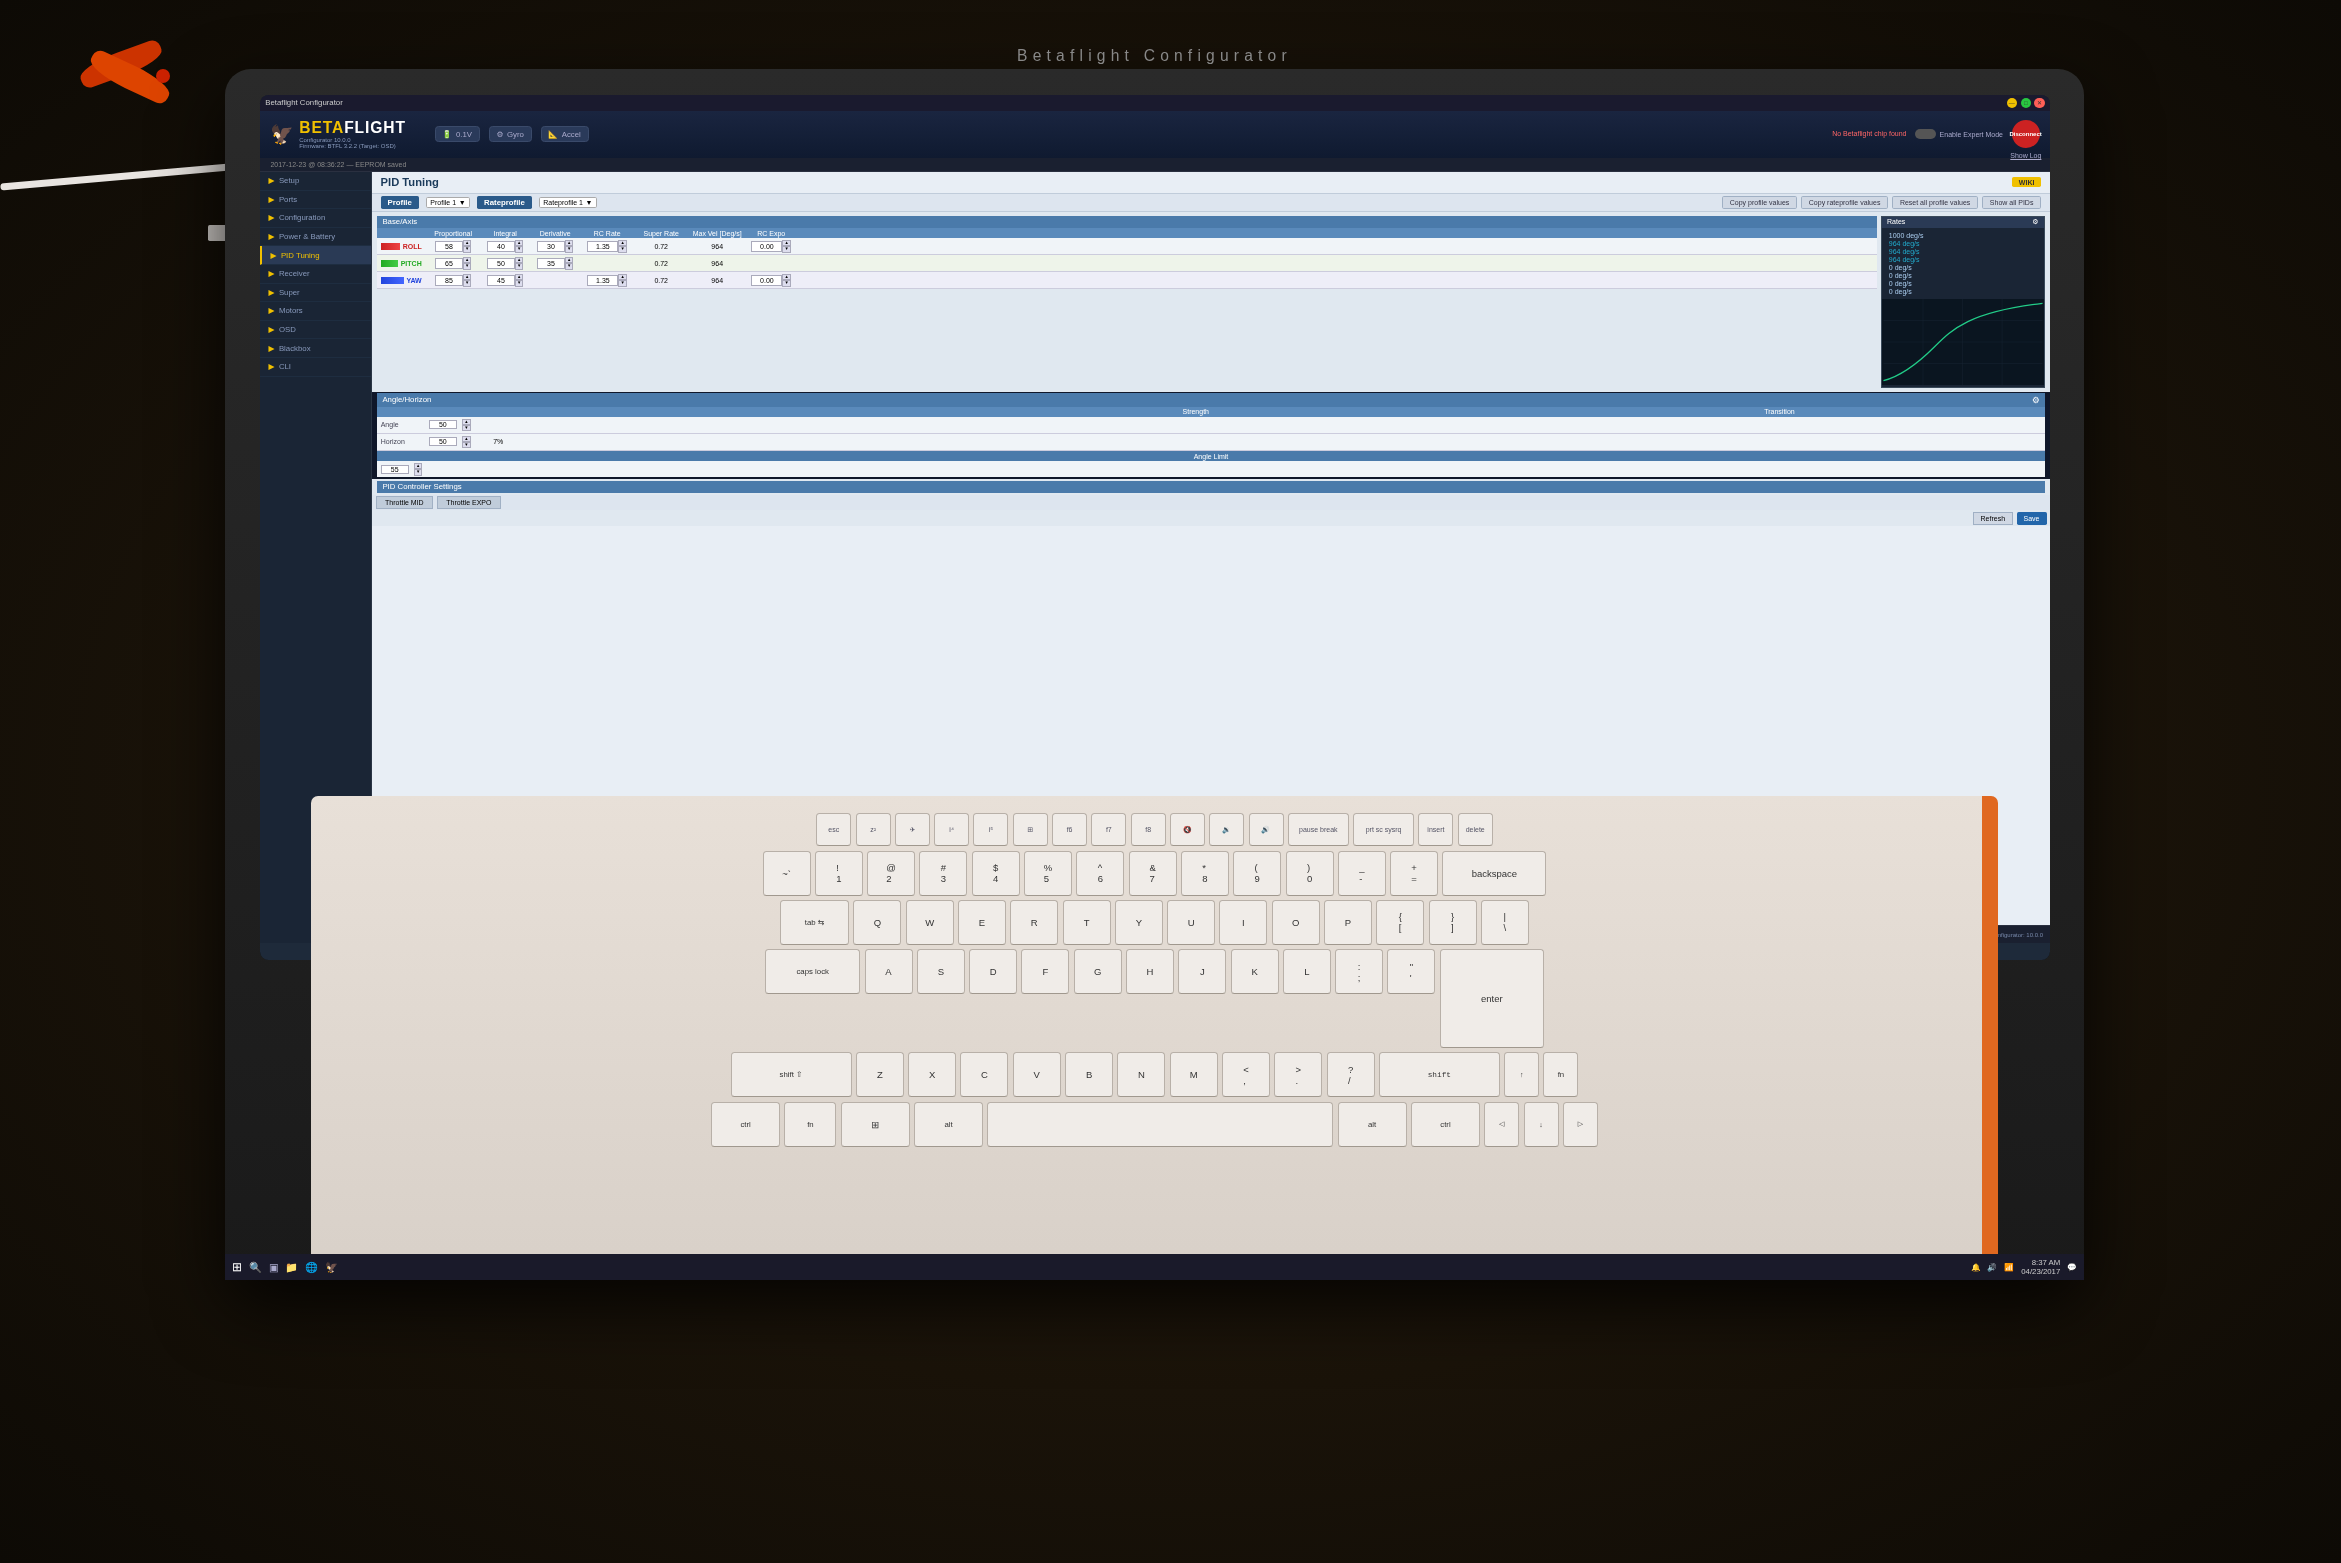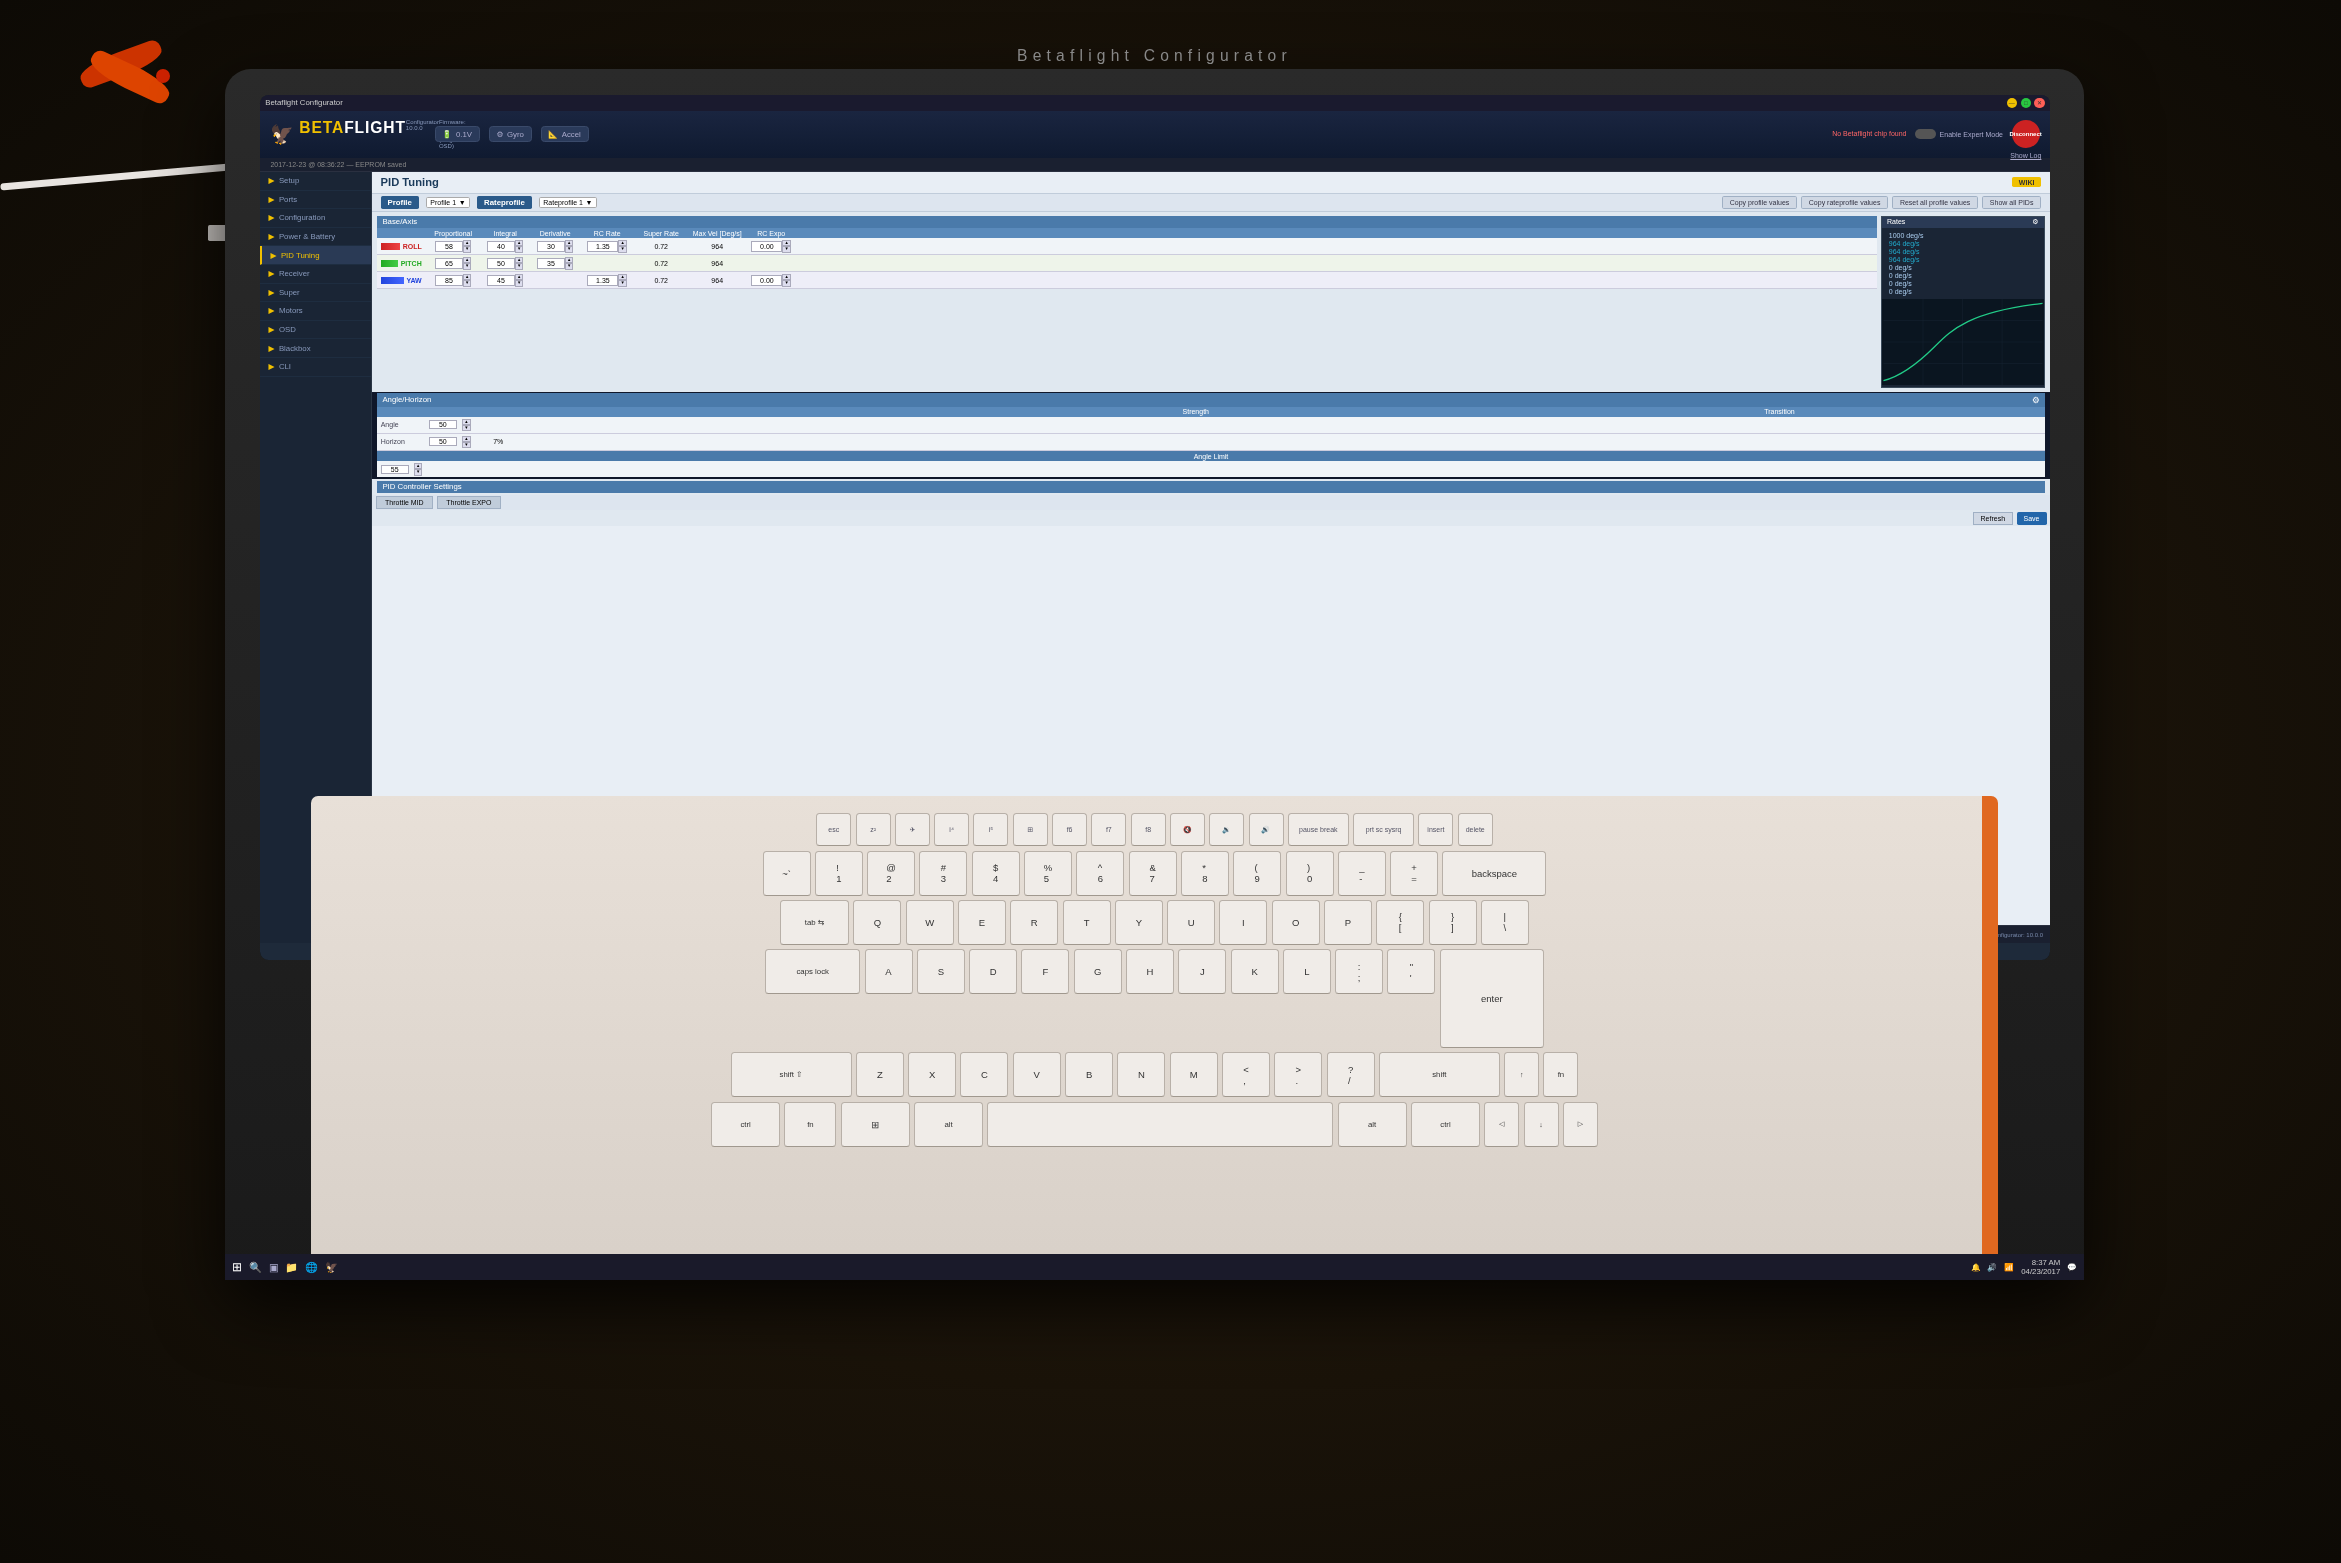--- a/index.html
+++ b/index.html
@@ -114,21 +114,21 @@
       align-items: center;
       gap: 5.2px;
       width: 147px;
     }
     .logo-bird {
       color: #f0c000;
       font-size: 19px;
     }
     .logo-text {
       display: flex;
-      flex-direction: row;
+      flex-direction: column;
     }
     .logo-brand {
       font-size: 15.6px;
       font-weight: bold;
       color: #fff;
       letter-spacing: 0.9px;
     }
     .logo-brand span { color: #f0c000; }
     .logo-version {
       font-size: 6px;
@@ -1215,21 +1215,21 @@
       <div class="key">Z</div>
       <div class="key">X</div>
       <div class="key">C</div>
       <div class="key">V</div>
       <div class="key">B</div>
       <div class="key">N</div>
       <div class="key">M</div>
       <div class="key">&lt;<br>,</div>
       <div class="key">&gt;<br>.</div>
       <div class="key">?<br>/</div>
-      <div class="key key-shift-r" style="font-size:7.8px;">shift</div>
+      <div class="key key-shift-r" style="font-size:7.8px;font-family:Liberation Mono, monospace;">shift</div>
       <div class="key key-small">↑</div>
       <div class="key key-small" style="font-size:7.8px;">fn</div>
     </div>
 
     <div class="key-row">
       <div class="key key-ctrl" style="font-size:7.8px;">ctrl</div>
       <div class="key key-fn" style="font-size:7.8px;">fn</div>
       <div class="key key-wide">⊞</div>
       <div class="key key-wide" style="font-size:7.8px;">alt</div>
       <div class="key key-widest"></div>

